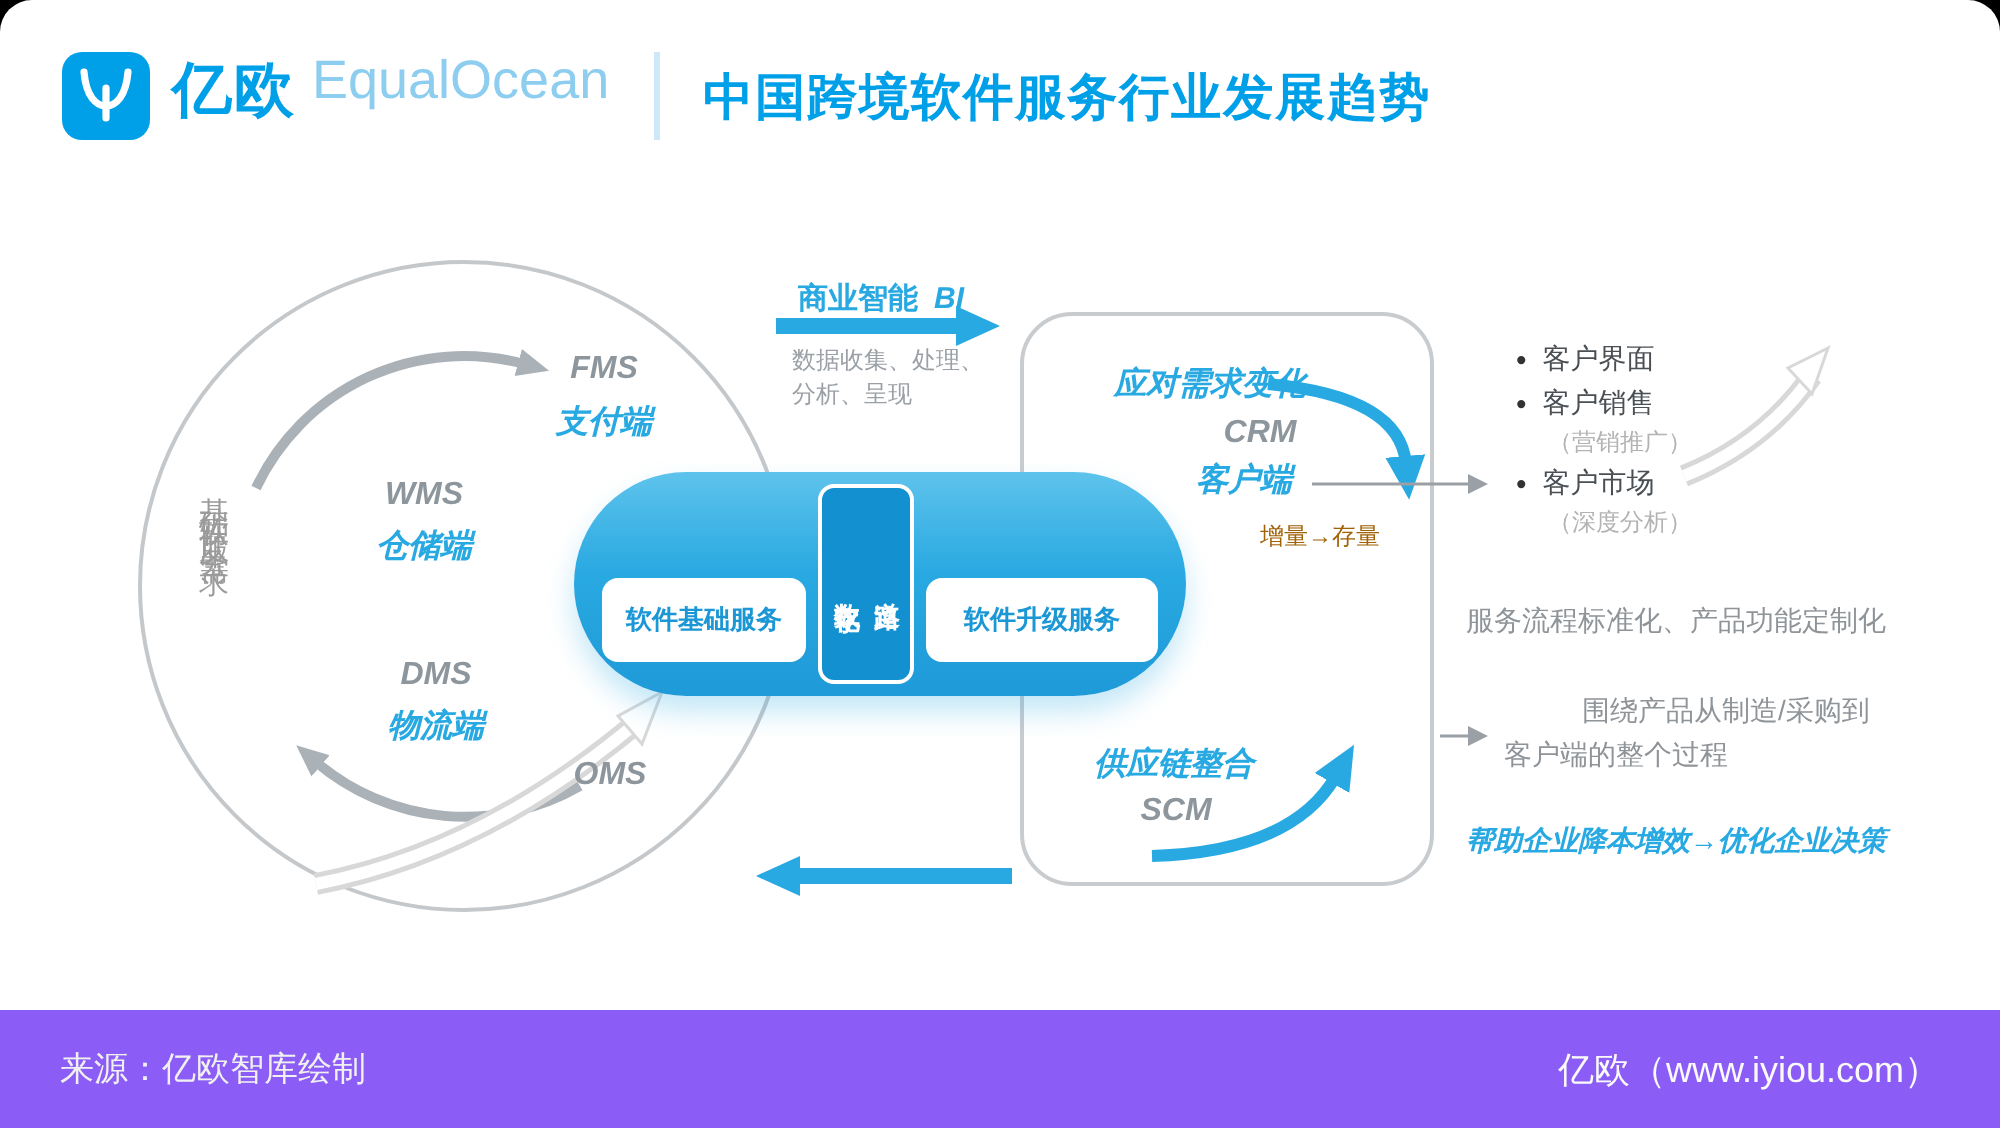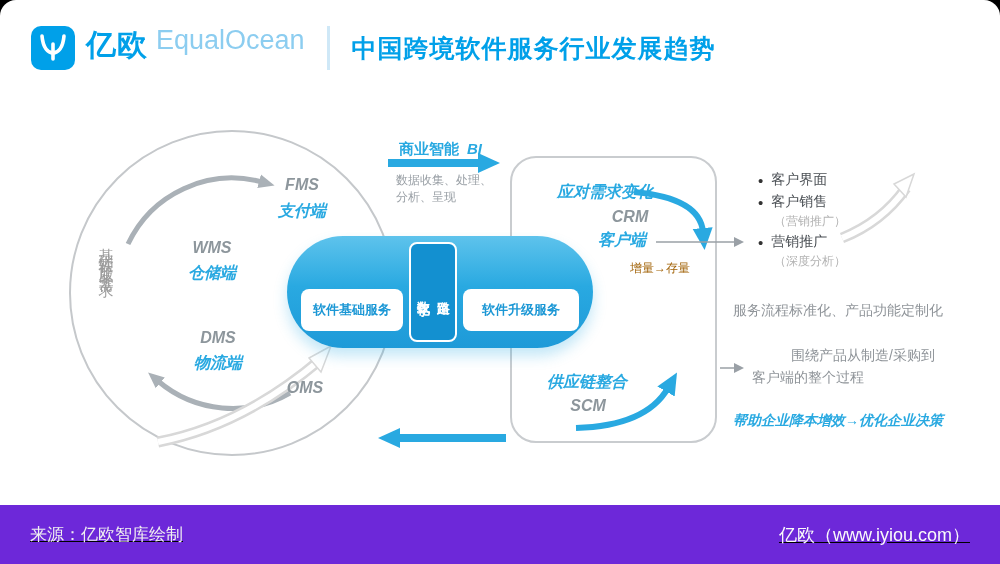--- a/index.html
+++ b/index.html
@@ -40,23 +40,23 @@
   .small-gray{font-size:12px;color:#9aa0a6;line-height:17px;}
   .rp-title{font-style:italic;font-weight:bold;color:#29a9e1;font-size:16px;}
   .shift{color:#a16207;font-size:12px;}
   .bullets{left:758px;top:73px;}
   .b-item{display:flex;align-items:center;gap:8px;height:22px;font-size:14px;color:#4a4f54;}
   .dot{font-size:15px;color:#333;}
   .b-note{height:18px;font-size:12px;color:#b3b3b3;margin-left:16px;}
   .note{font-size:14px;color:#8f9499;}
   .benefit{font-size:14px;font-weight:bold;font-style:italic;color:#29a9e1;}
   
-  .ftr{position:absolute;left:0;bottom:0;width:1000px;height:59px;background:#6d28d9;
+  .ftr{position:absolute;left:0;bottom:0;width:1000px;height:59px;background:#8b5cf6;
        display:flex;align-items:center;justify-content:space-between;
-       padding:0 30px;box-sizing:border-box;text-decoration:underline;}
+       padding:0 30px;box-sizing:border-box;}
   .ftr-left{color:#f0f0f0;font-size:17px;}
   .ftr-right{color:#fafafa;font-size:18px;}
 </style>
 </head>
 <body>
 
 <div class="card">
 
   <div class="hdr">
     <div class="logo">
@@ -158,21 +158,21 @@
         <span class="dot">•</span>
         <span>客户界面</span>
       </div>
       <div class="b-item">
         <span class="dot">•</span>
         <span>客户销售</span>
       </div>
       <div class="b-note">（营销推广）</div>
       <div class="b-item">
         <span class="dot">•</span>
-        <span>营销推广</span>
+        <span>客户市场</span>
       </div>
       <div class="b-note">（深度分析）</div>
     </div>
 
     <div class="abs note" style="left:733px;top:206px;width:250px;">服务流程标准化、产品功能定制化</div>
     <div class="abs note" style="left:752px;top:251px;width:220px;margin-left:39px;">围绕产品从制造/采购到</div>
     <div class="abs note" style="left:752px;top:273px;width:220px;">客户端的整个过程</div>
     <div class="abs benefit" style="left:733px;top:316px;width:250px;">帮助企业降本增效→优化企业决策</div>
 
   </div>

